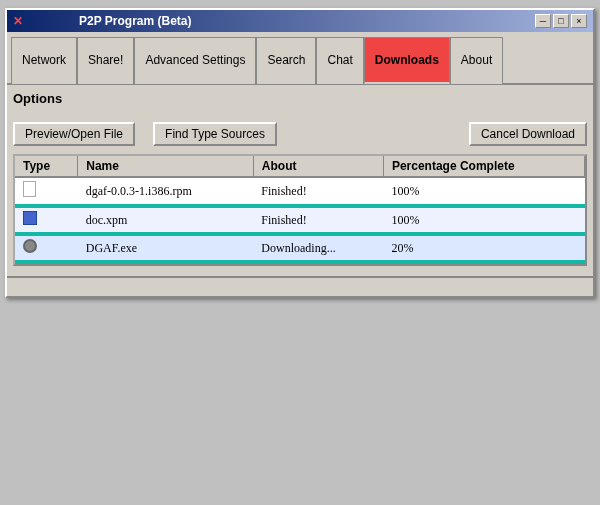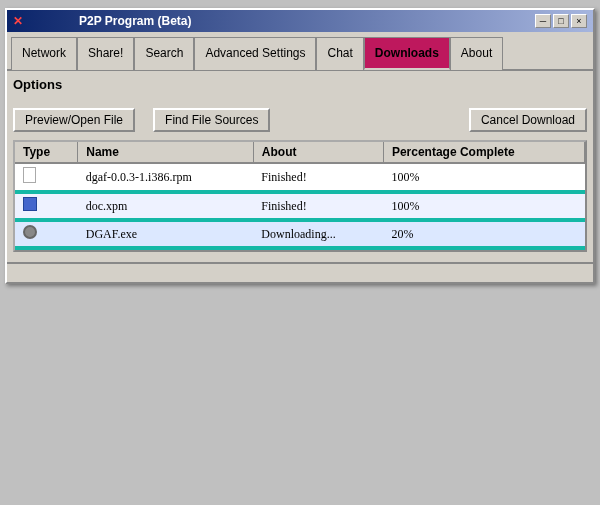--- a/index.html
+++ b/index.html
@@ -83,33 +83,33 @@
 
     .tab-bar {
       background: #d4d0c8;
       padding: 4px 4px 0 4px;
       display: flex;
       gap: 0;
       border-bottom: 2px solid #888;
     }
 
     .tab {
-      padding: 8px 10px;
+      padding: 15px 10px;
       background: #d4d0c8;
       border: 1px solid #888;
       border-bottom: none;
       cursor: pointer;
       font-size: 12px;
       color: #000;
       position: relative;
       top: 1px;
     }
 
     .tab.active {
-      background: #be185d;
+      background: #ef4444;
       border-bottom: 2px solid #d4d0c8;
       font-weight: bold;
       z-index: 1;
     }
 
     .content-area {
       background: #d4d0c8;
       padding: 6px;
     }
 
@@ -236,33 +236,33 @@
     <div class="title-bar-buttons">
       <button class="title-btn">─</button>
       <button class="title-btn">□</button>
       <button class="title-btn">×</button>
     </div>
   </div>
 
   <div class="tab-bar">
     <div class="tab">Network</div>
     <div class="tab">Share!</div>
+    <div class="tab">Advanced Settings</div>
     <div class="tab">Search</div>
-    <div class="tab">Advanced Settings</div>
     <div class="tab">Chat</div>
     <div class="tab active">Downloads</div>
     <div class="tab">About</div>
   </div>
 
   <div class="content-area">
     <div class="options-label">Options</div>
 
     <div class="toolbar">
       <button class="toolbar-btn">Preview/Open File</button>
-      <button class="toolbar-btn">Find File Sources</button>
+      <button class="toolbar-btn">Find Type Sources</button>
       <div class="spacer"></div>
       <button class="toolbar-btn">Cancel Download</button>
     </div>
 
     <div class="table-container">
       <table>
         <thead>
           <tr>
             <th>Type</th>
             <th>Name</th>

